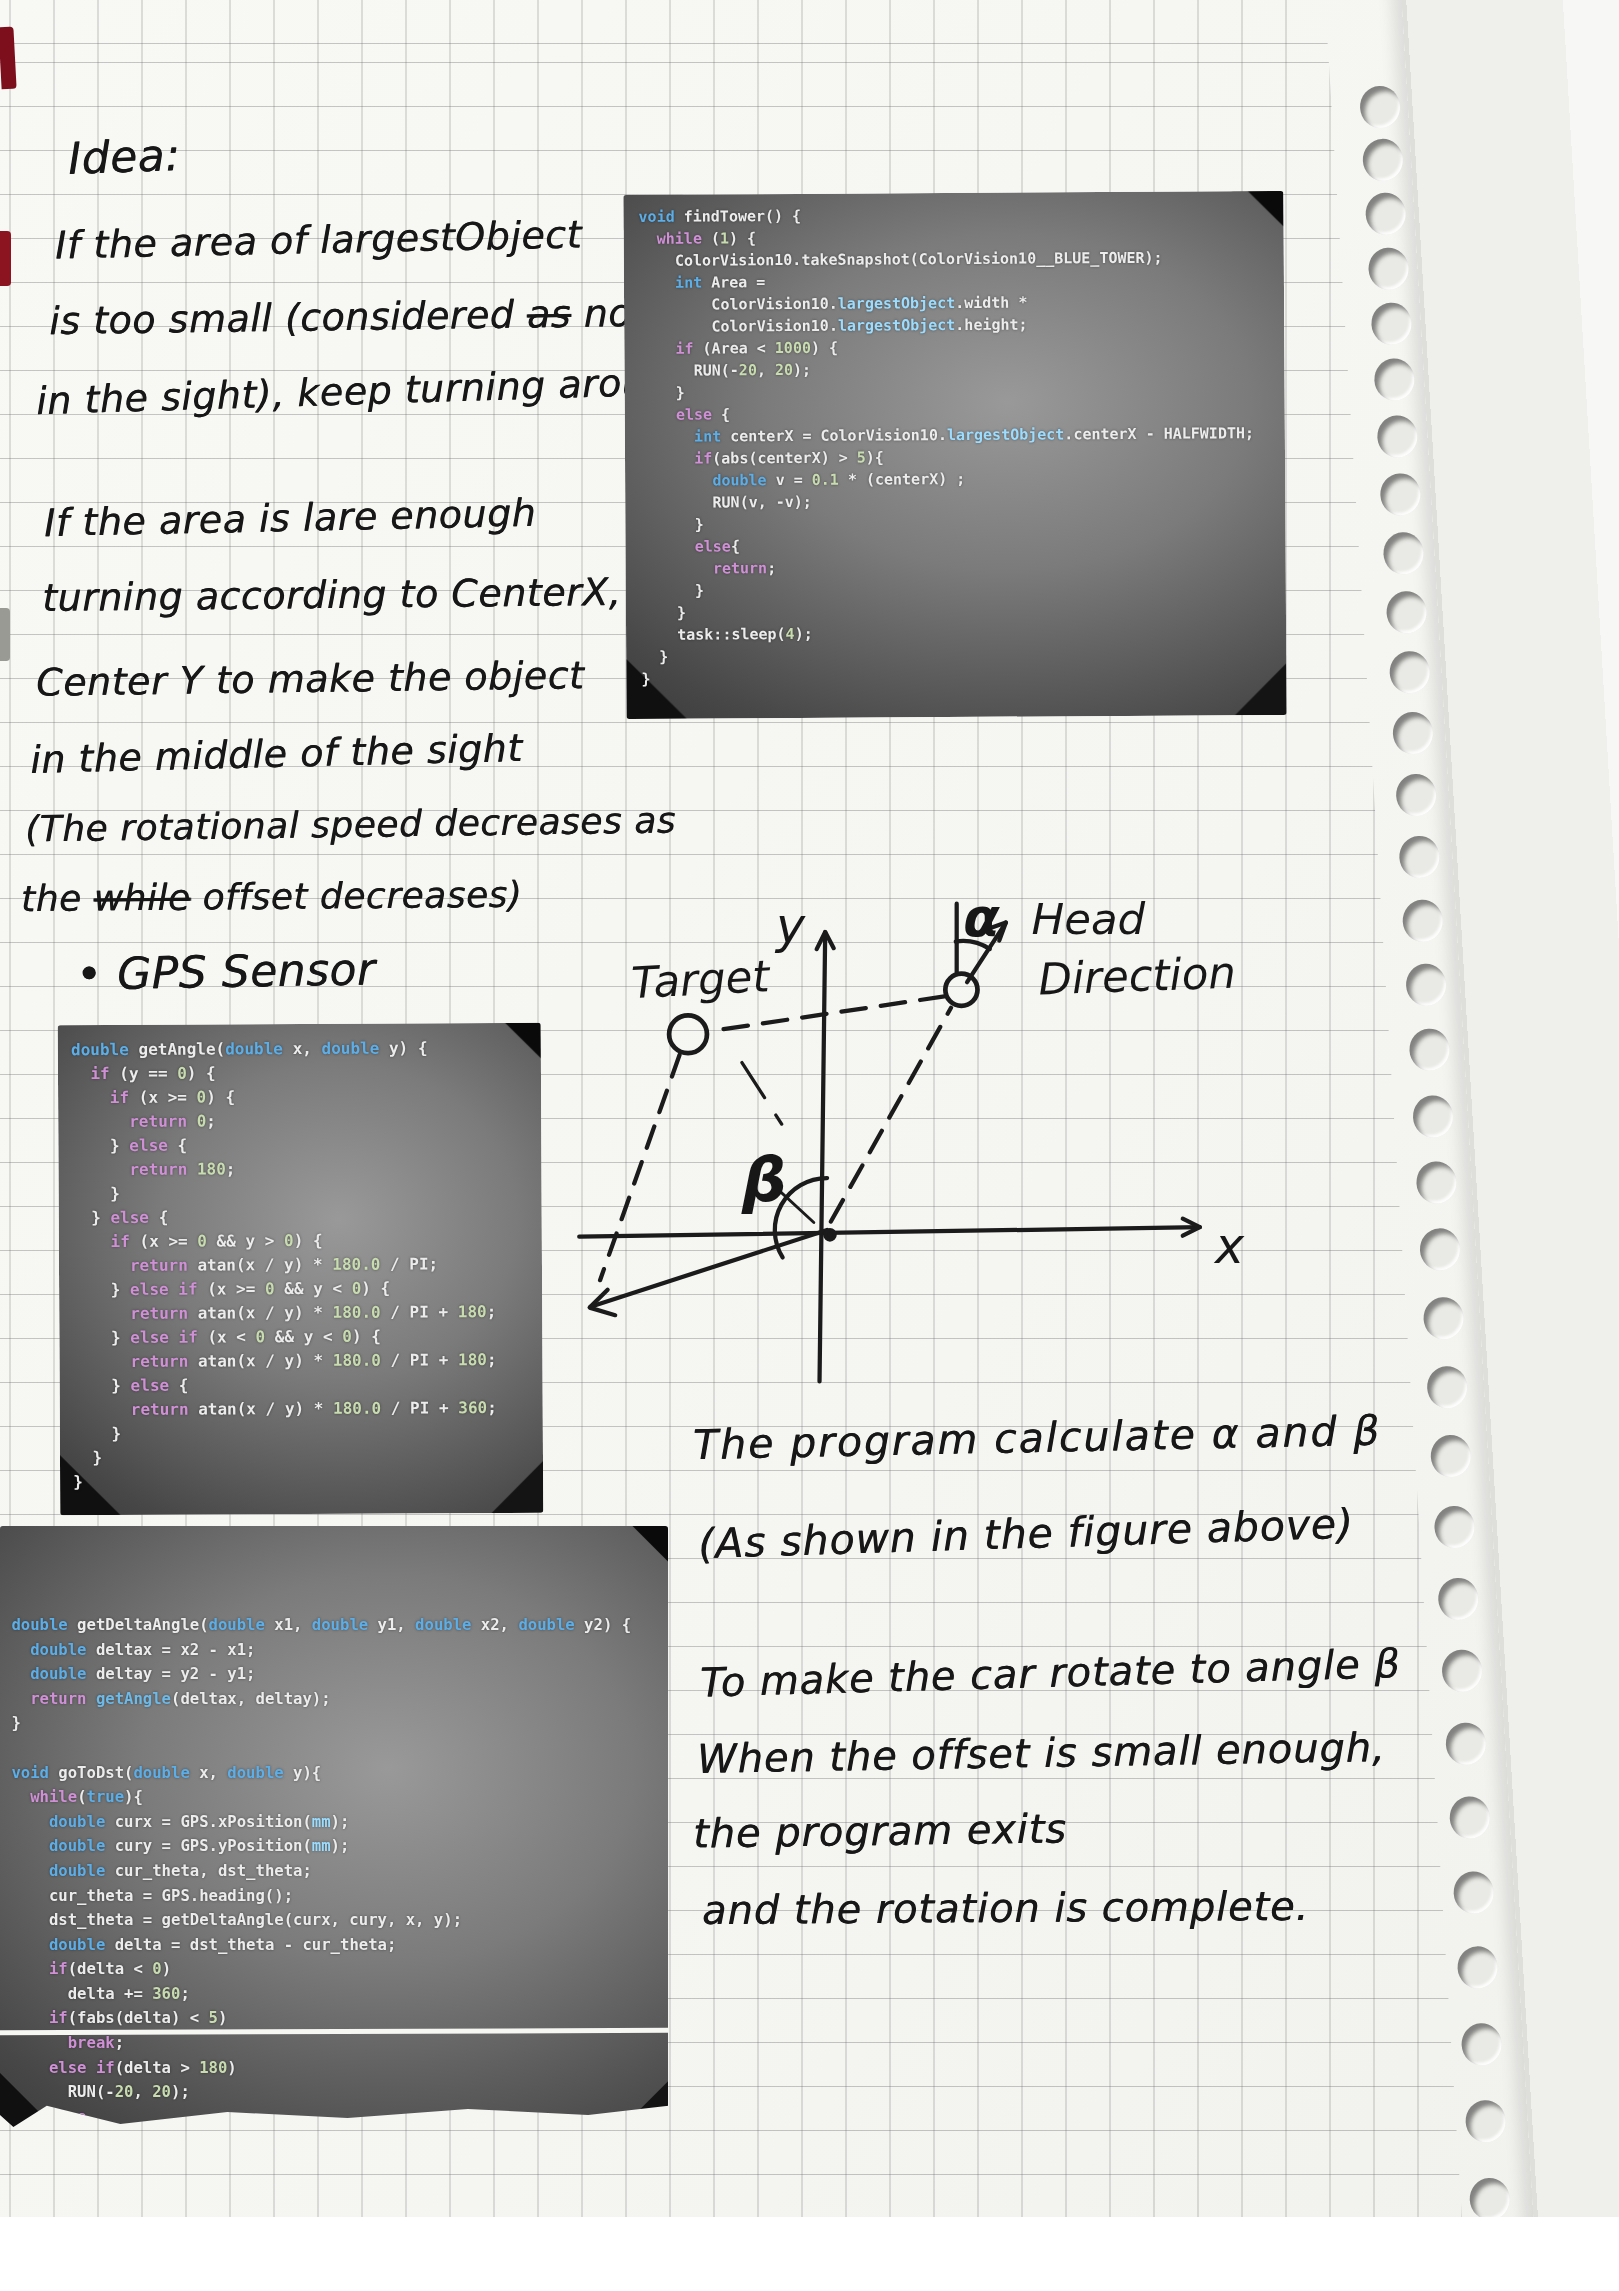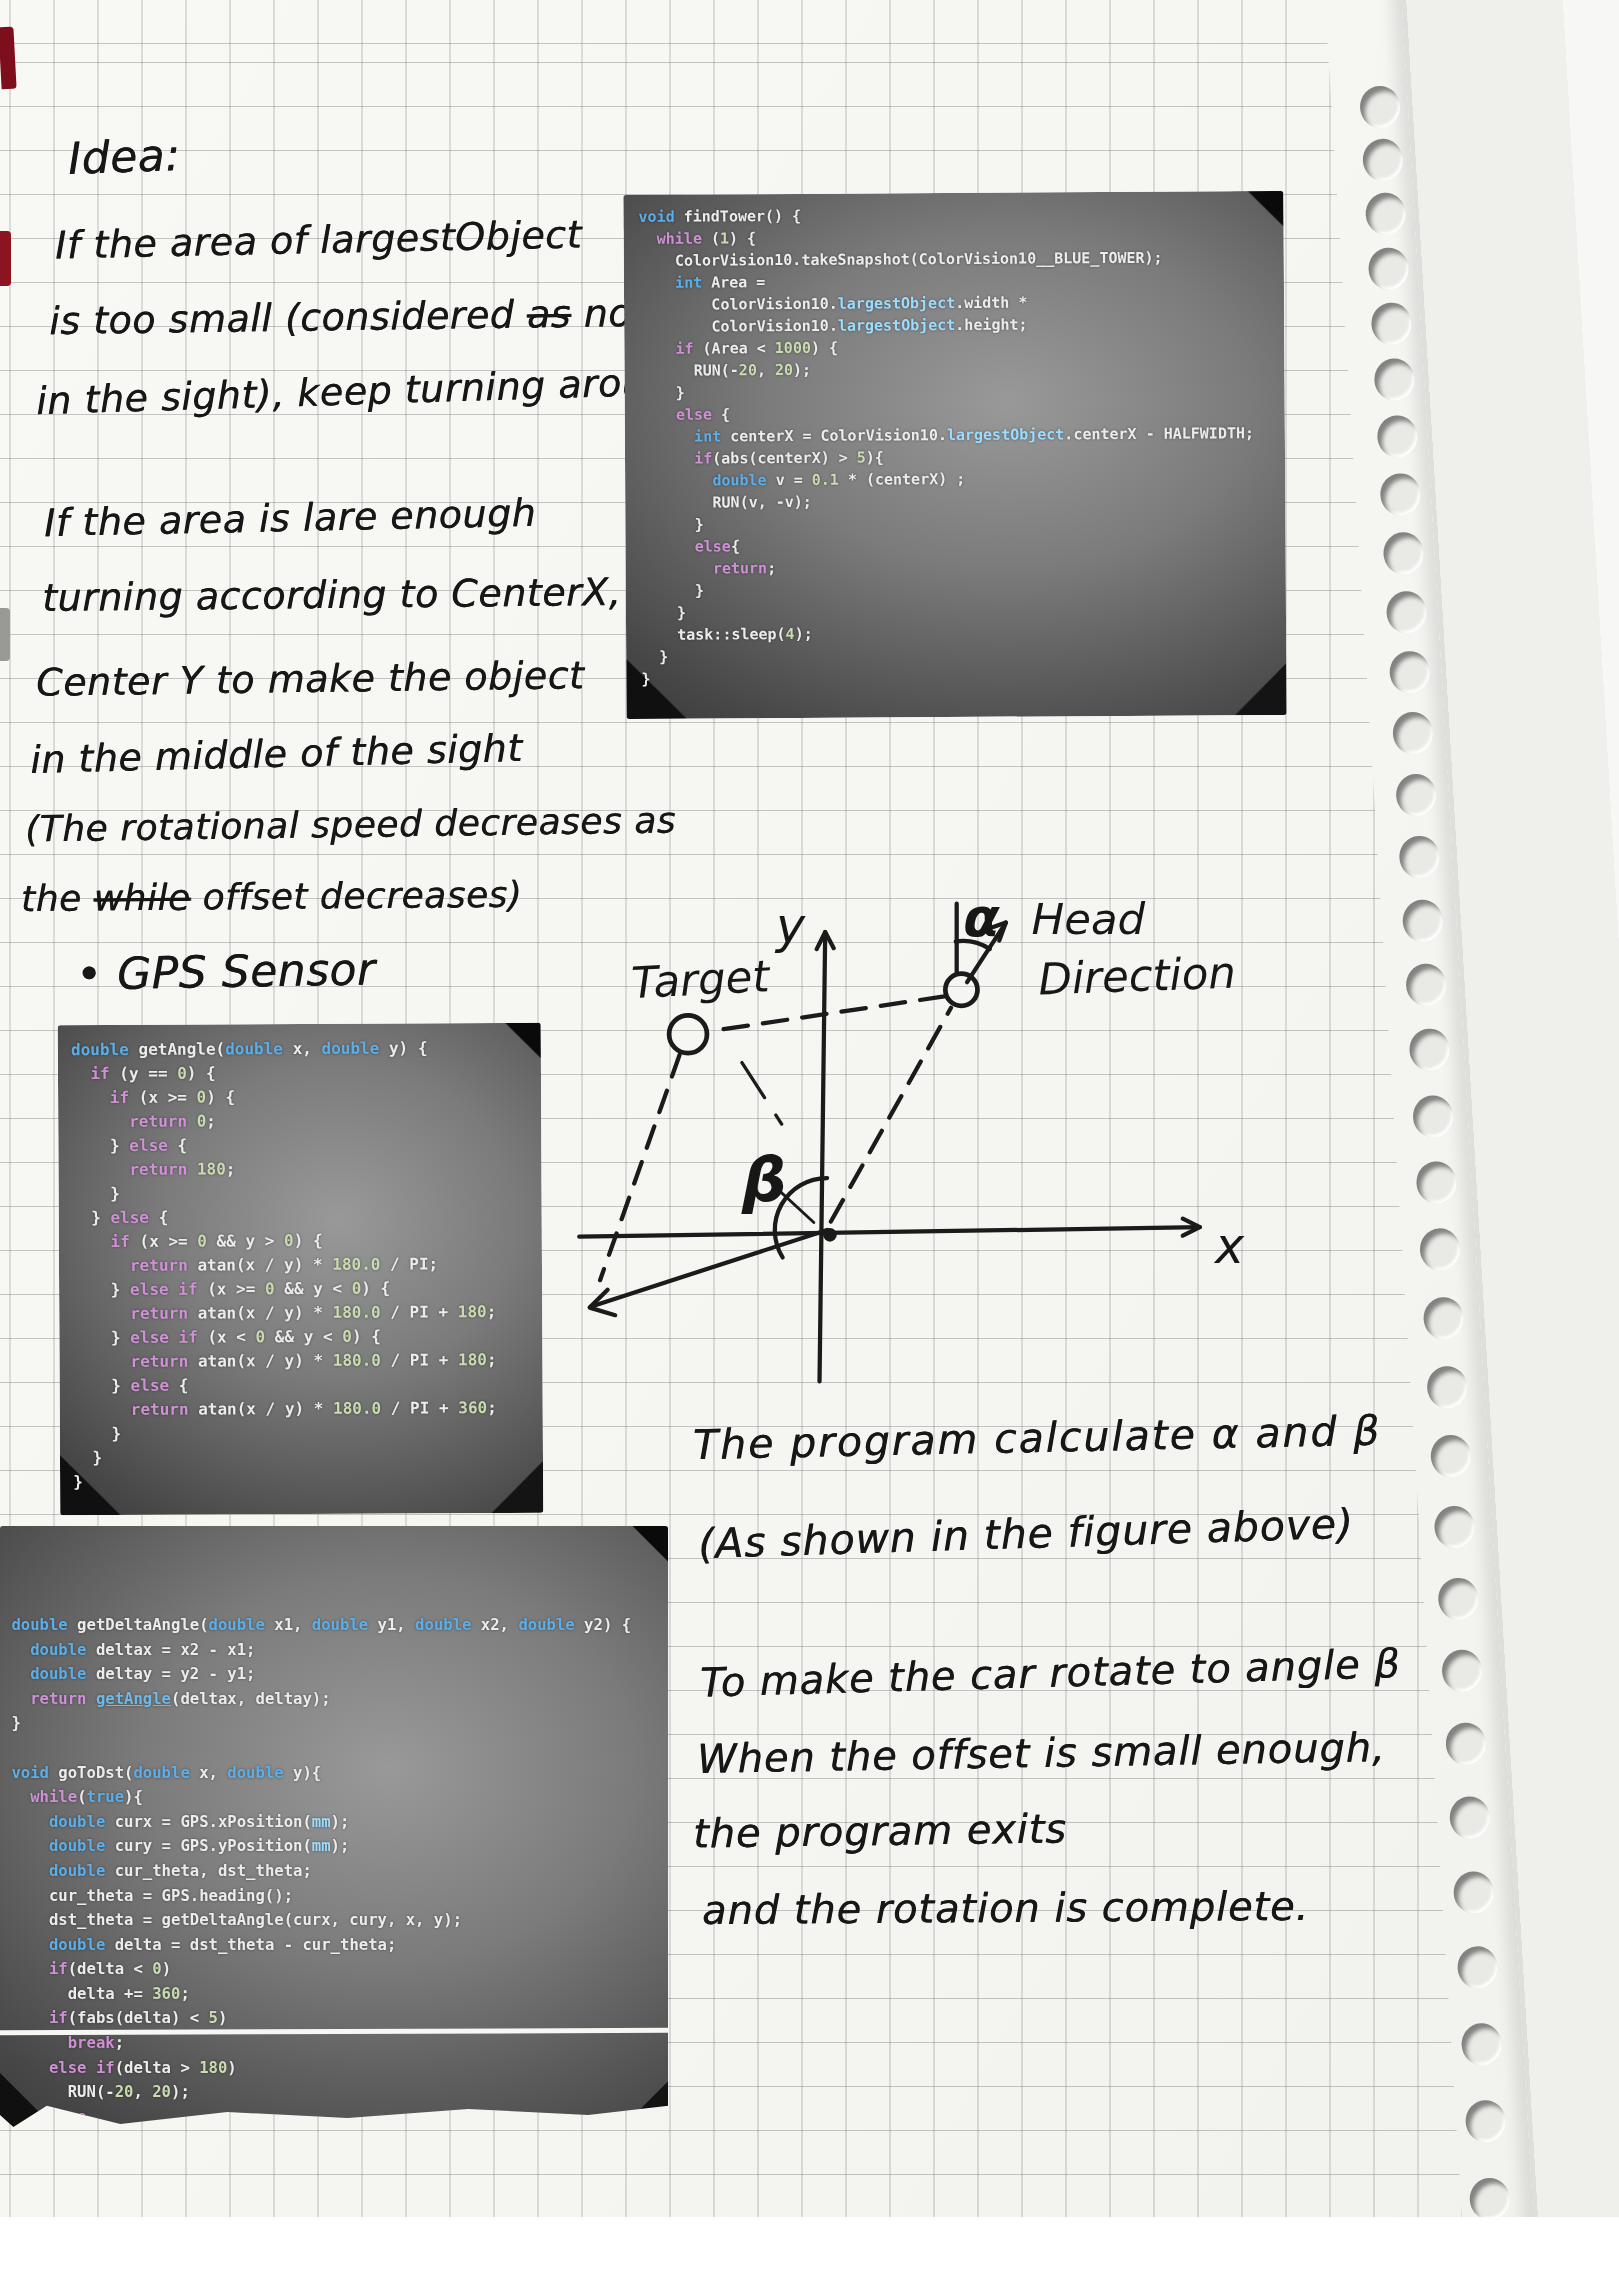--- a/index.html
+++ b/index.html
@@ -31,21 +31,21 @@
       radial-gradient(115% 100% at 58% 40%, #999 0%, #7b7b7b 32%, #474747 68%, #232323 100%);
     text-shadow:0 0 2.8px rgba(0,0,0,0.45);}
   .code .cl{white-space:pre;}
   .code1{left:625px;top:193px;width:645px;height:513px;padding:11.4px 0 0 15px;font-size:15px;line-height:22px;transform:rotate(-0.35deg);}
   .code2{left:59px;top:1024px;width:470px;height:477px;padding:13.2px 0 0 13.2px;font-size:16px;line-height:24px;transform:rotate(-0.3deg);}
   .code3{left:0;top:1526px;width:657px;height:594px;padding:13.2px 0 0 11.4px;font-size:15.6px;line-height:24.6px;
     clip-path:polygon(0 0,100% 0,100% 95.5%,88% 97%,70% 96%,52% 97.5%,34% 96.5%,18% 98.5%,7% 95.5%,2% 99%,0 97%);}
   .seam{position:absolute;left:0;top:503px;width:100%;height:4.7px;background:#f6f6f3;transform:rotate(-0.2deg);}
   .c-b{color:#5caee8;margin-top:40px;} .c-p{color:#cf90d6;} .c-w{color:#ececec;}
   .c-lb{color:#9cdcfe;text-align:right;} .c-n{color:#c8dcb0;}
-  .c-u{color:#6db9e8;text-decoration:underline;}
+  .c-u{color:#6db9e8;}
   .diagram{position:absolute;left:566px;top:845px;}
   .diagram text{font-family:"DejaVu Sans",sans-serif;font-style:italic;fill:#171717;}
   .bottom-band{position:absolute;left:0;top:2217px;width:1619px;height:74px;background:#ffffff;}
 </style>
 </head>
 <body>
 
 <div class="stage">
   <div class="sheet"></div>
   <div class="grid"></div>

